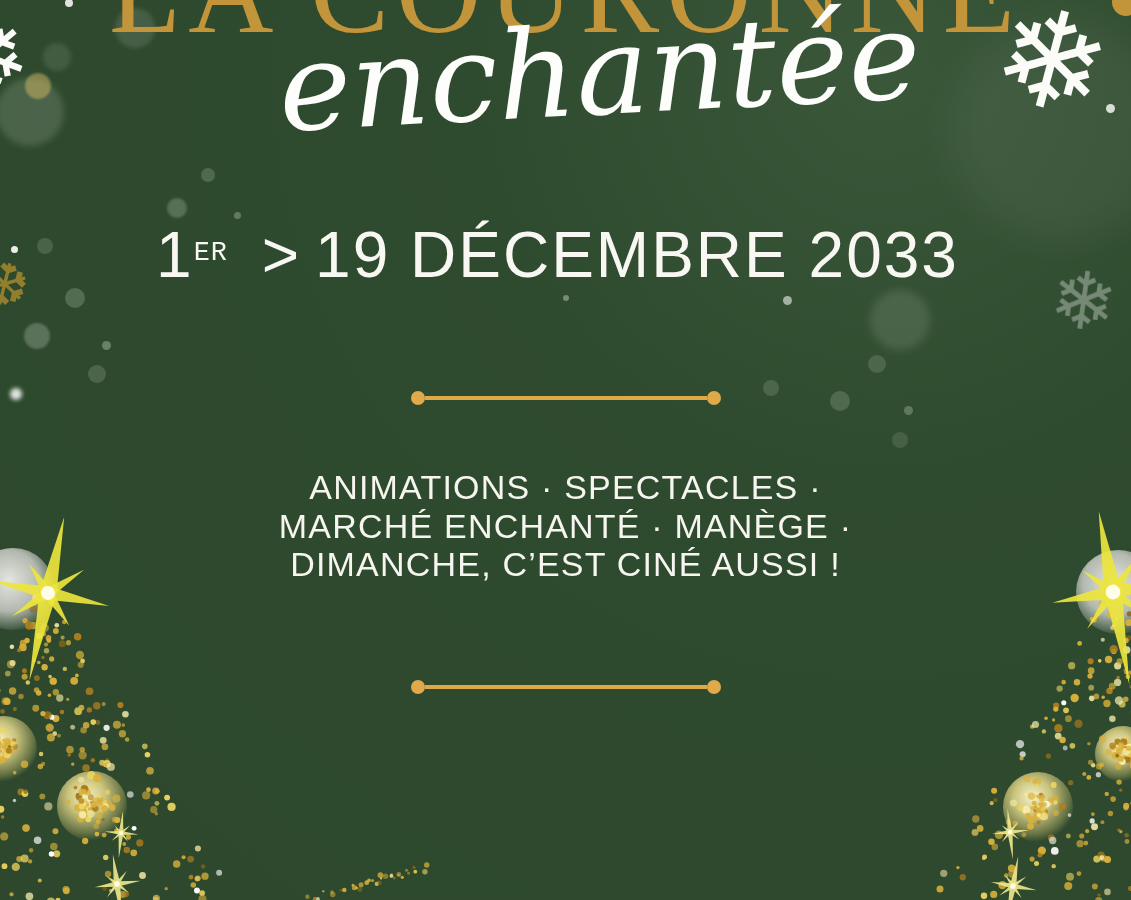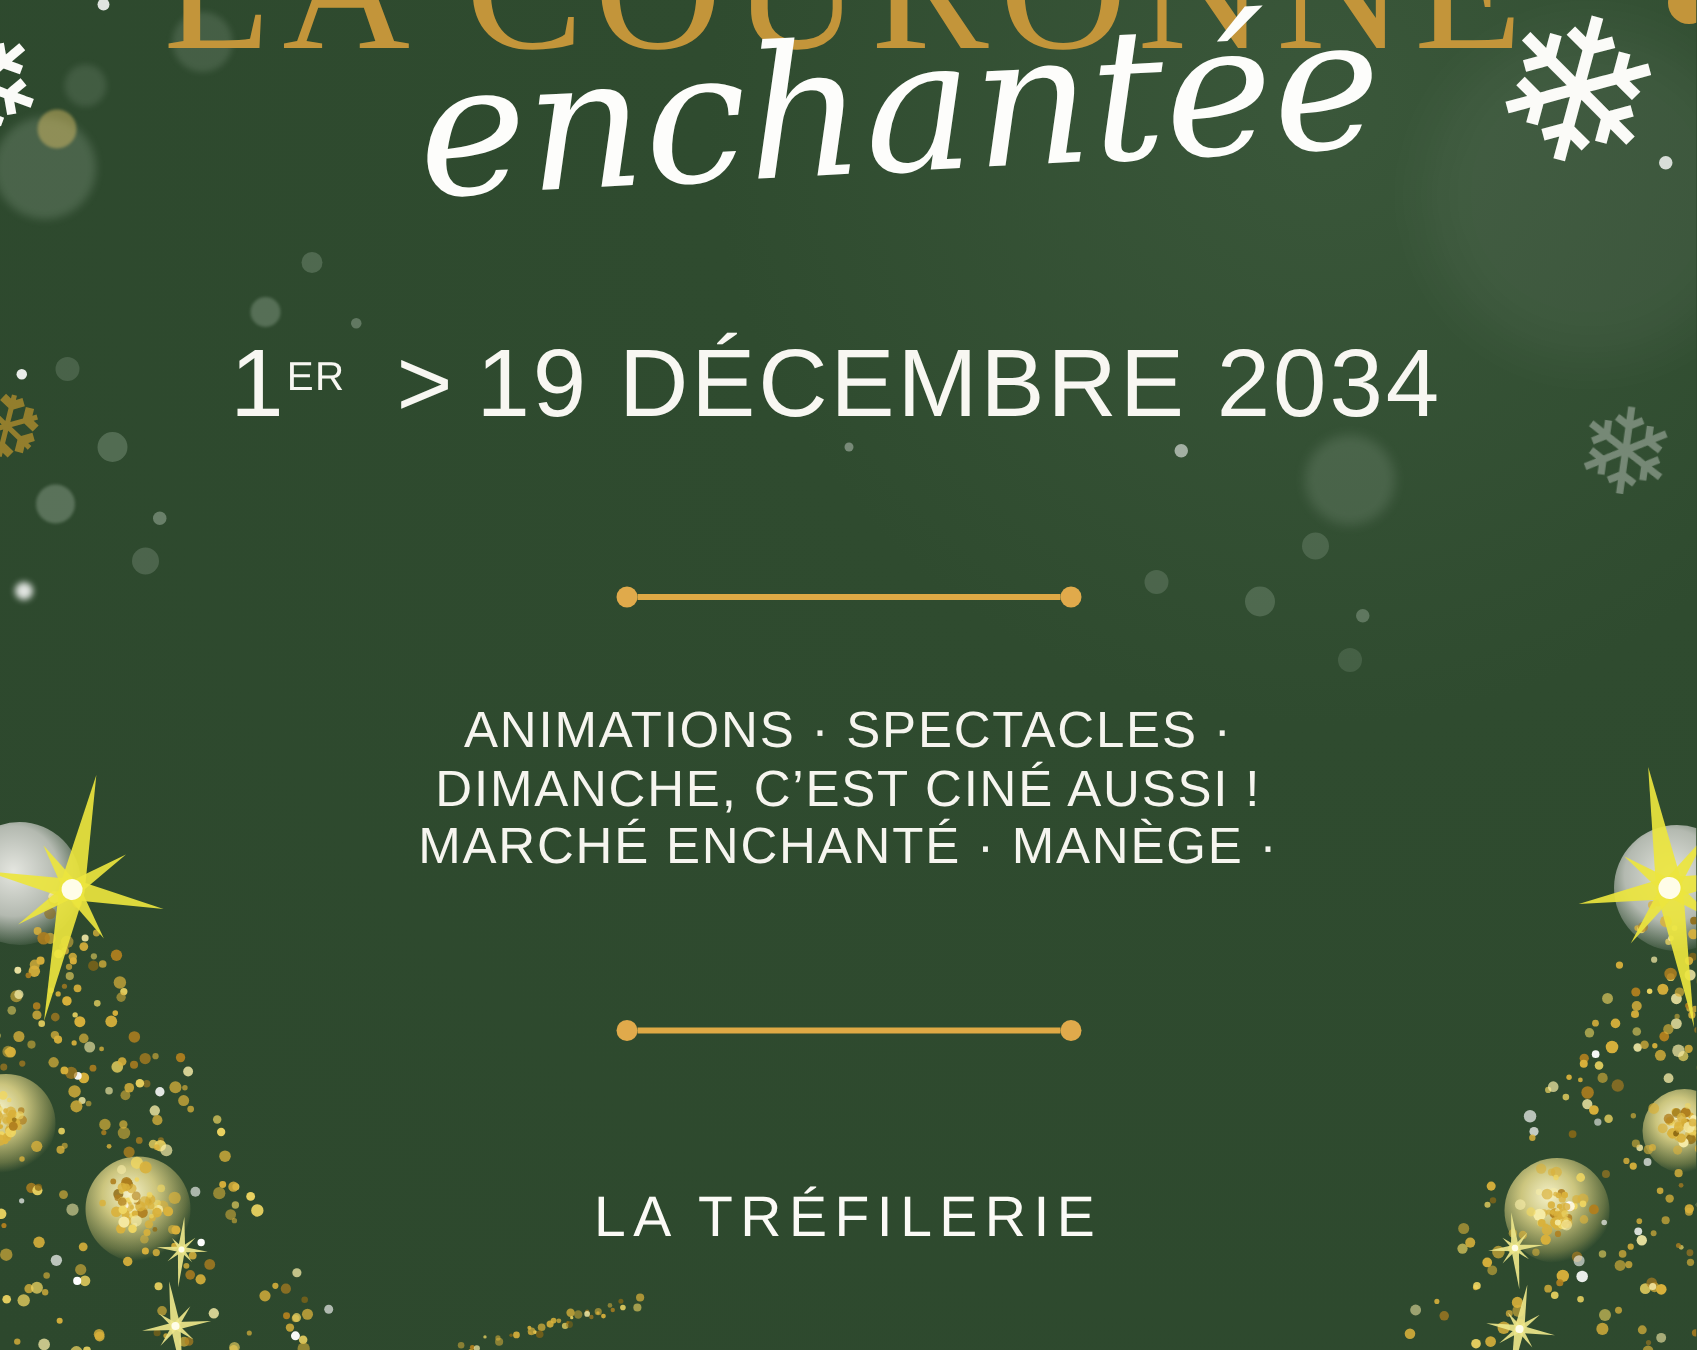--- a/index.html
+++ b/index.html
@@ -13,21 +13,21 @@
   .title{position:absolute;top:-66px;left:0;right:0;margin:0;text-align:center;
     font-family:"Liberation Serif","DejaVu Serif",serif;font-weight:400;
     font-size:118px;line-height:118px;letter-spacing:7px;color:#c3953a;white-space:nowrap;}
   .script{position:absolute;top:-8px;left:0;right:0;text-align:center;
     font-family:"DejaVu Serif","Liberation Serif",serif;font-style:italic;font-weight:400;
     font-size:122px;line-height:160px;color:#fdfdfb;
     transform:translateX(34px) rotate(-3deg);white-space:nowrap;}
   .date{position:absolute;top:218px;left:0;right:0;text-align:center;
     font-size:64px;line-height:74px;letter-spacing:2px;font-weight:400;
     transform:translateX(-8px);white-space:nowrap;}
-  .date sup{font-size:.42em;letter-spacing:1px;position:relative;top:-.62em;vertical-align:baseline;}
+  .date sup{font-size:.42em;letter-spacing:1px;position:relative;top:-.62em;vertical-align:baseline;font-family:Liberation Mono, monospace;}
   .date .sep{padding:0 14px;}
   .divider{position:absolute;left:0;right:0;display:flex;align-items:center;justify-content:center;}
   .divider .dot{width:14px;height:14px;border-radius:50%;background:#e0aa4b;}
   .divider .line{width:282px;height:4px;background:#dfa945;}
   #divider-top{top:391px;}
   #divider-bottom{top:680px;}
   .activities{position:absolute;top:468px;left:0;right:0;text-align:center;
     font-size:34px;line-height:38.5px;letter-spacing:1.2px;color:#f6f5ef;}
   .venue{position:absolute;top:786px;left:0;right:0;text-align:center;
     font-size:38px;line-height:53px;letter-spacing:5px;color:#fbfaf6;}
@@ -814,38 +814,37 @@
         <circle cx="118.93693841760978" cy="17.475193737074733" r="1.6766263633035123" fill="#8e6a14" fill-opacity="0.714282775297761"></circle>
         <circle cx="84.66164511395618" cy="33.005061477422714" r="2.290394621901214" fill="#8e6a14" fill-opacity="0.5076332032913342"></circle>
       </svg>
     </div>
 
   <h1 class="title">LA COURONNE</h1>
   <div class="script">enchantée</div>
 
   <div class="date">
     <span>1</span><sup>ER</sup>
-    <span class="sep">&gt;</span><span>19 DÉCEMBRE 2034</span>
+    <span class="sep">&gt;</span><span>19 DÉCEMBRE 2033</span>
   </div>
 
   <div class="divider" id="divider-top">
     <span class="dot"></span>
     <span class="line"></span>
     <span class="dot"></span>
   </div>
 
   <div class="activities">
     <div>ANIMATIONS · SPECTACLES ·</div>
+    <div>MARCHÉ ENCHANTÉ · MANÈGE ·</div>
     <div>DIMANCHE, C’EST CINÉ AUSSI !</div>
-    <div>MARCHÉ ENCHANTÉ · MANÈGE ·</div>
   </div>
 
   <div class="divider" id="divider-bottom">
     <span class="dot"></span>
     <span class="line"></span>
     <span class="dot"></span>
   </div>
 
   <div class="venue">
-    <div>LA TRÉFILERIE</div>
   </div>
 
 </div>
 
 </body></html>

